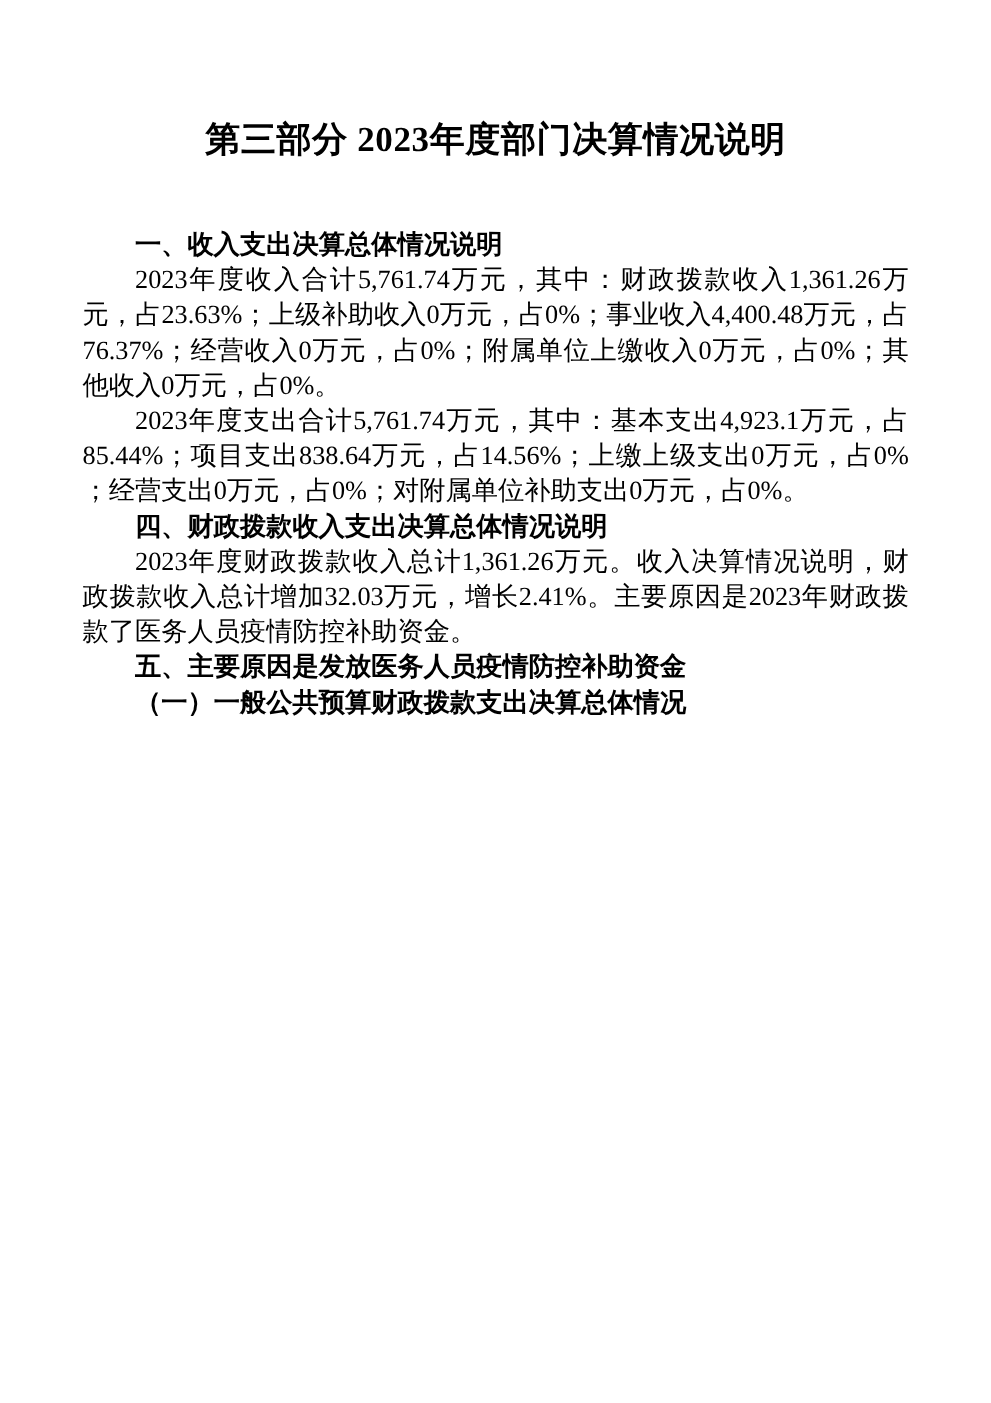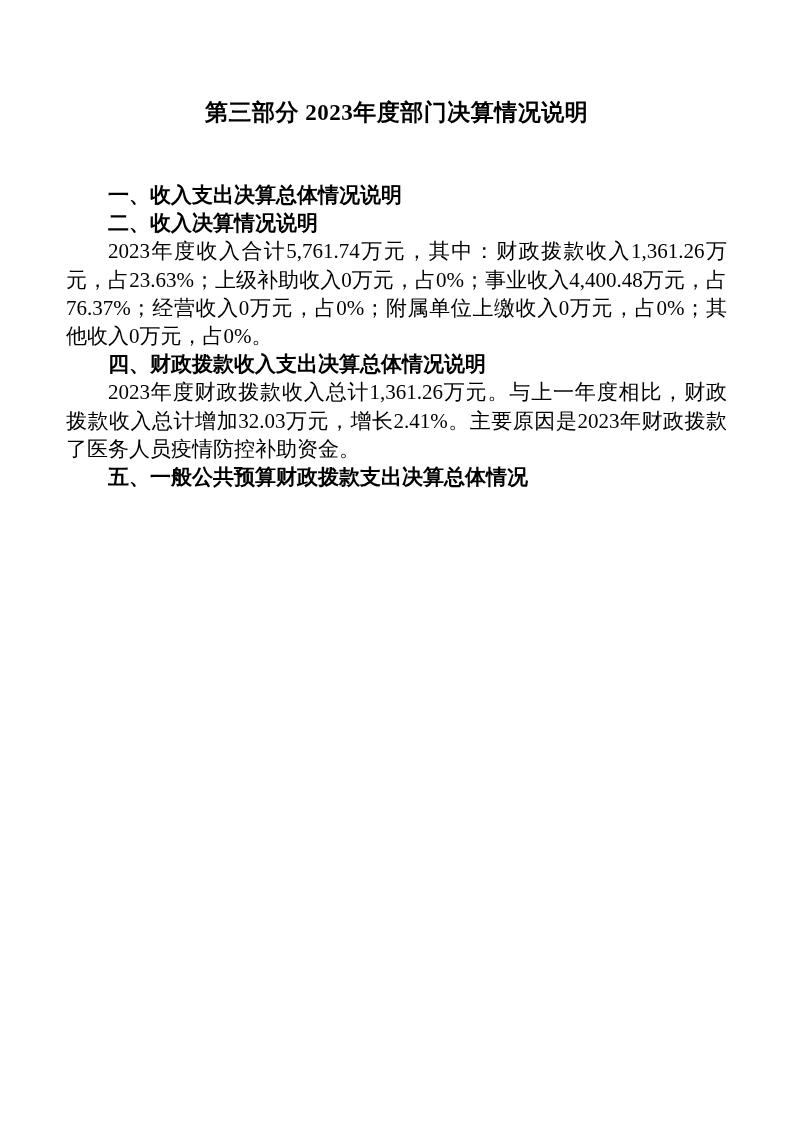--- a/index.html
+++ b/index.html
@@ -23,21 +23,21 @@
     position: relative;
     width: 793px;
     height: 1122px;
     background: var(--page-bg);
     box-sizing: border-box;
   }
   .doc-title {
     margin: 0;
     padding-top: 98px;
     text-align: center;
-    font-size: 23px;
+    font-size: 28px;
     font-weight: 700;
     line-height: 30px;
     letter-spacing: 0.5px;
   }
   .content {
     margin: 53px 52px 0 66px;
     width: 661px;
     font-size: 21px;
     line-height: 28.2px;
     text-align: justify;
@@ -58,23 +58,24 @@
 <body>
 
 <div class="page">
 
   <h1 class="doc-title">第三部分 2023年度部门决算情况说明</h1>
 
   <div class="content">
 
     <p class="heading">一、收入支出决算总体情况说明</p>
 
-    <p class="heading">二、收入决算情况说明</p>
     <p class="para">2023年度收入合计5,761.74万元，其中：财政拨款收入1,361.26万元，占23.63%；上级补助收入0万元，占0%；事业收入4,400.48万元，占76.37%；经营收入0万元，占0%；附属单位上缴收入0万元，占0%；其他收入0万元，占0%。</p>
 
+    <p class="para">2023年度支出合计5,761.74万元，其中：基本支出4,923.1万元，占85.44%；项目支出838.64万元，占14.56%；上缴上级支出0万元，占0%；经营支出0万元，占0%；对附属单位补助支出0万元，占0%。</p>
 
     <p class="heading">四、财政拨款收入支出决算总体情况说明</p>
-    <p class="para">2023年度财政拨款收入总计1,361.26万元。与上一年度相比，财政拨款收入总计增加32.03万元，增长2.41%。主要原因是2023年财政拨款了医务人员疫情防控补助资金。</p>
+    <p class="para">2023年度财政拨款收入总计1,361.26万元。收入决算情况说明，财政拨款收入总计增加32.03万元，增长2.41%。主要原因是2023年财政拨款了医务人员疫情防控补助资金。</p>
 
-    <p class="heading">五、一般公共预算财政拨款支出决算总体情况</p>
+    <p class="heading">五、主要原因是发放医务人员疫情防控补助资金</p>
+    <p class="heading">（一）一般公共预算财政拨款支出决算总体情况</p>
 
   </div>
 </div>
 
 </body></html>

